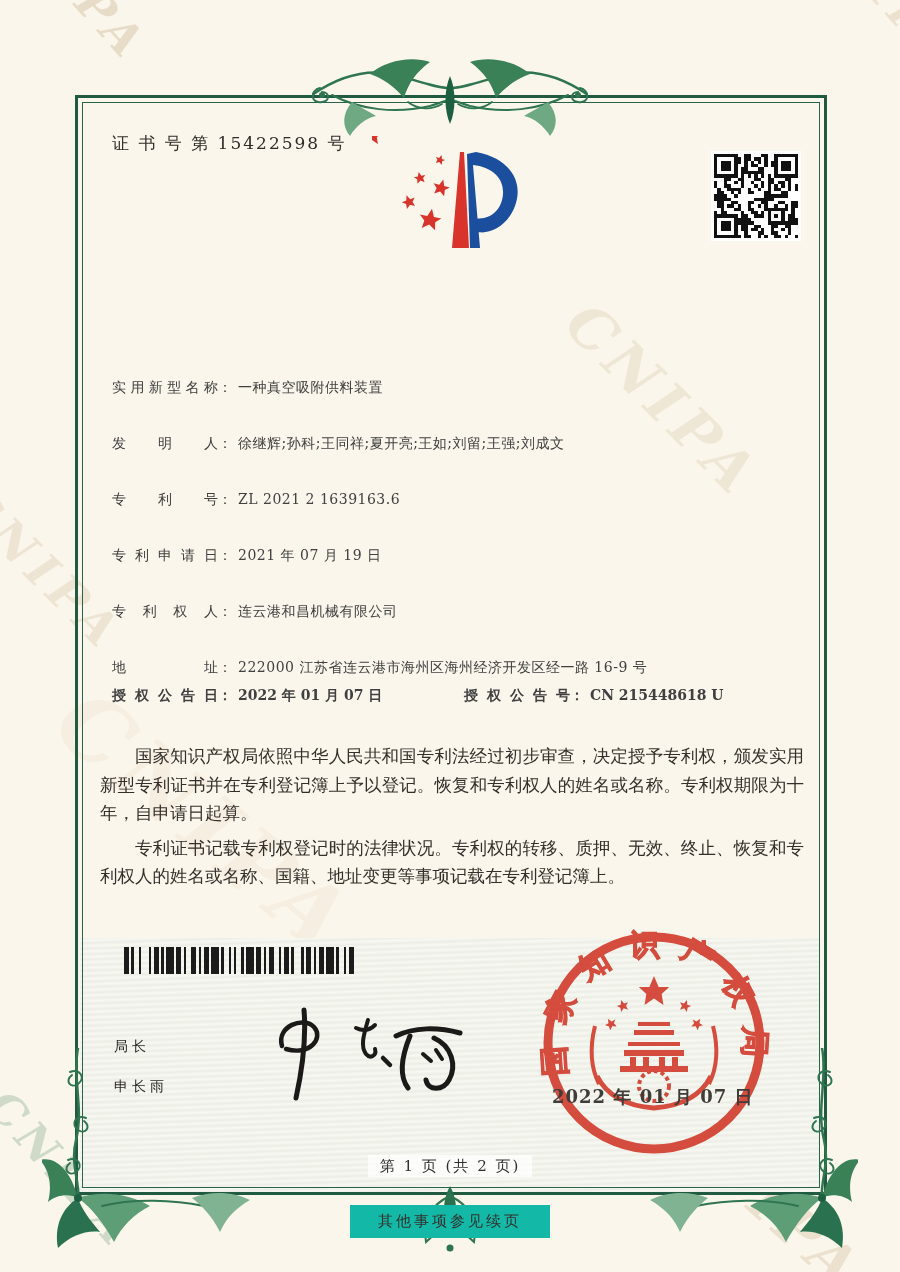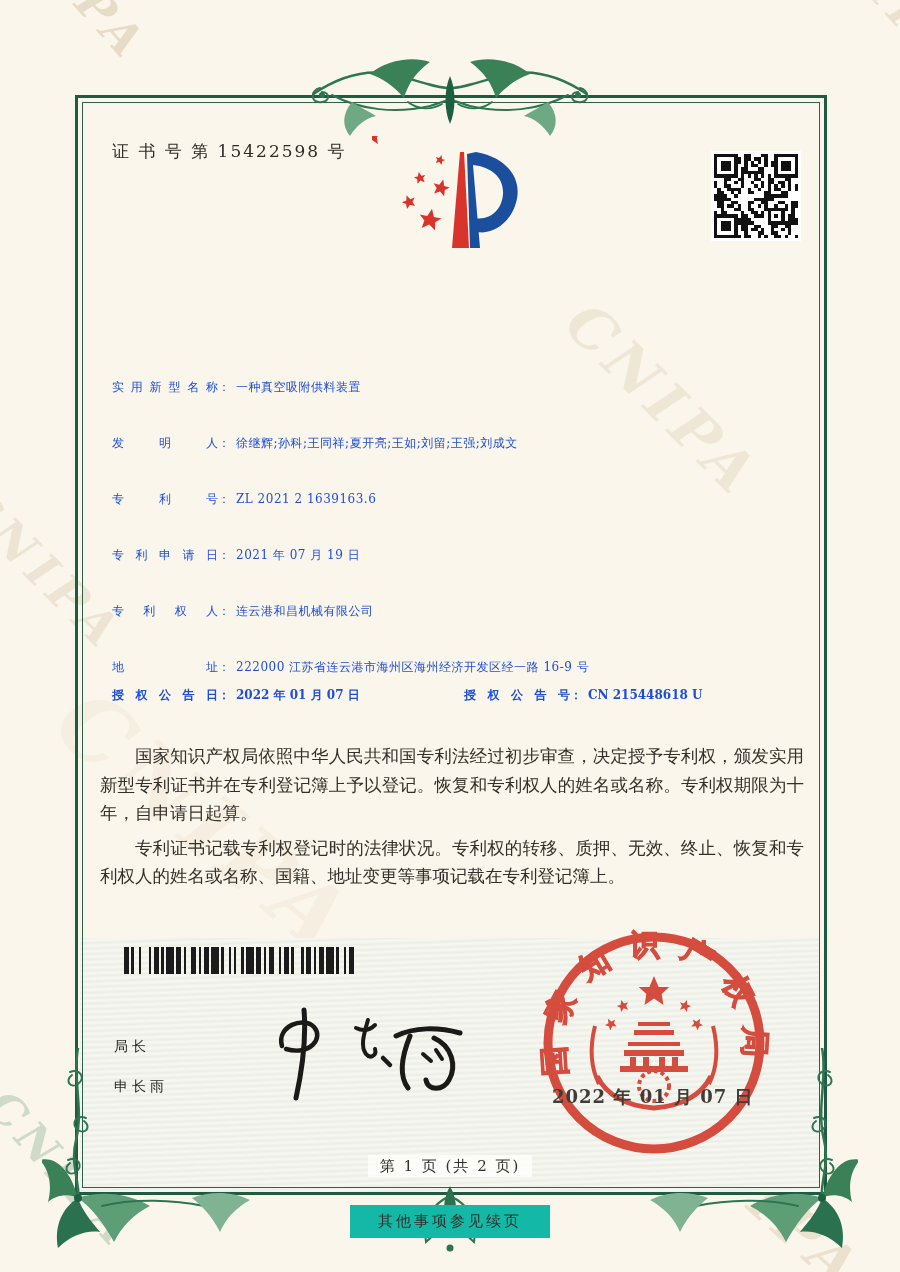--- a/index.html
+++ b/index.html
@@ -11,29 +11,29 @@
       font-weight:bold;color:#c9b38e;letter-spacing:7px;pointer-events:none;white-space:nowrap;z-index:0;}
 
   
   .frame{position:absolute;left:75px;top:95px;width:746px;height:1094px;border:3px solid #1f5a41;z-index:1;}
   .frame-inner{position:absolute;inset:4px;border:1px solid #2a6349;}
 
   
   .waveband{position:absolute;left:80px;top:938px;width:740px;height:254px;z-index:0;
     background:repeating-linear-gradient(178deg,#eceee6 0px,#f7f8f2 2.5px,#eceee6 5.5px);}
 
-  .certno{position:absolute;left:112px;top:140px;font-size:17px;letter-spacing:2px;color:#2f2c28;z-index:3;}
+  .certno{position:absolute;left:112px;top:132px;font-size:17px;letter-spacing:2px;color:#2f2c28;z-index:3;}
 
   .logo{position:absolute;left:372px;top:136px;z-index:3;}
   .qr{position:absolute;left:711px;top:151px;width:90px;height:90px;background:#ffffff;padding:3px;box-sizing:border-box;z-index:3;}
 
   .title{position:absolute;left:0;right:0;top:266px;text-align:center;font-size:41px;font-weight:bold;
     color:#151310;letter-spacing:10px;z-index:3;}
 
-  .fields{position:absolute;left:112px;top:374px;width:708px;font-size:12px;color:#1d4ed8;z-index:3;}
+  .fields{position:absolute;left:112px;top:374px;width:708px;font-size:14px;color:#404040;z-index:3;}
   .frow{display:flex;line-height:26px;margin-bottom:30px;align-items:flex-start;}
   .frow.addr{margin-bottom:1px;line-height:27px;}
   .flabel{display:inline-block;width:106px;text-align:justify;text-align-last:justify;flex:none;}
   .fcolon{flex:none;margin-right:6px;}
   .fvalue{flex:1;letter-spacing:0.5px;}
   .addr .fvalue{max-width:580px;}
   .grantrow{display:flex;font-weight:bold;}
   .grant-left{display:flex;width:352px;flex:none;}
   .grant-right{display:flex;flex:1;}
 

